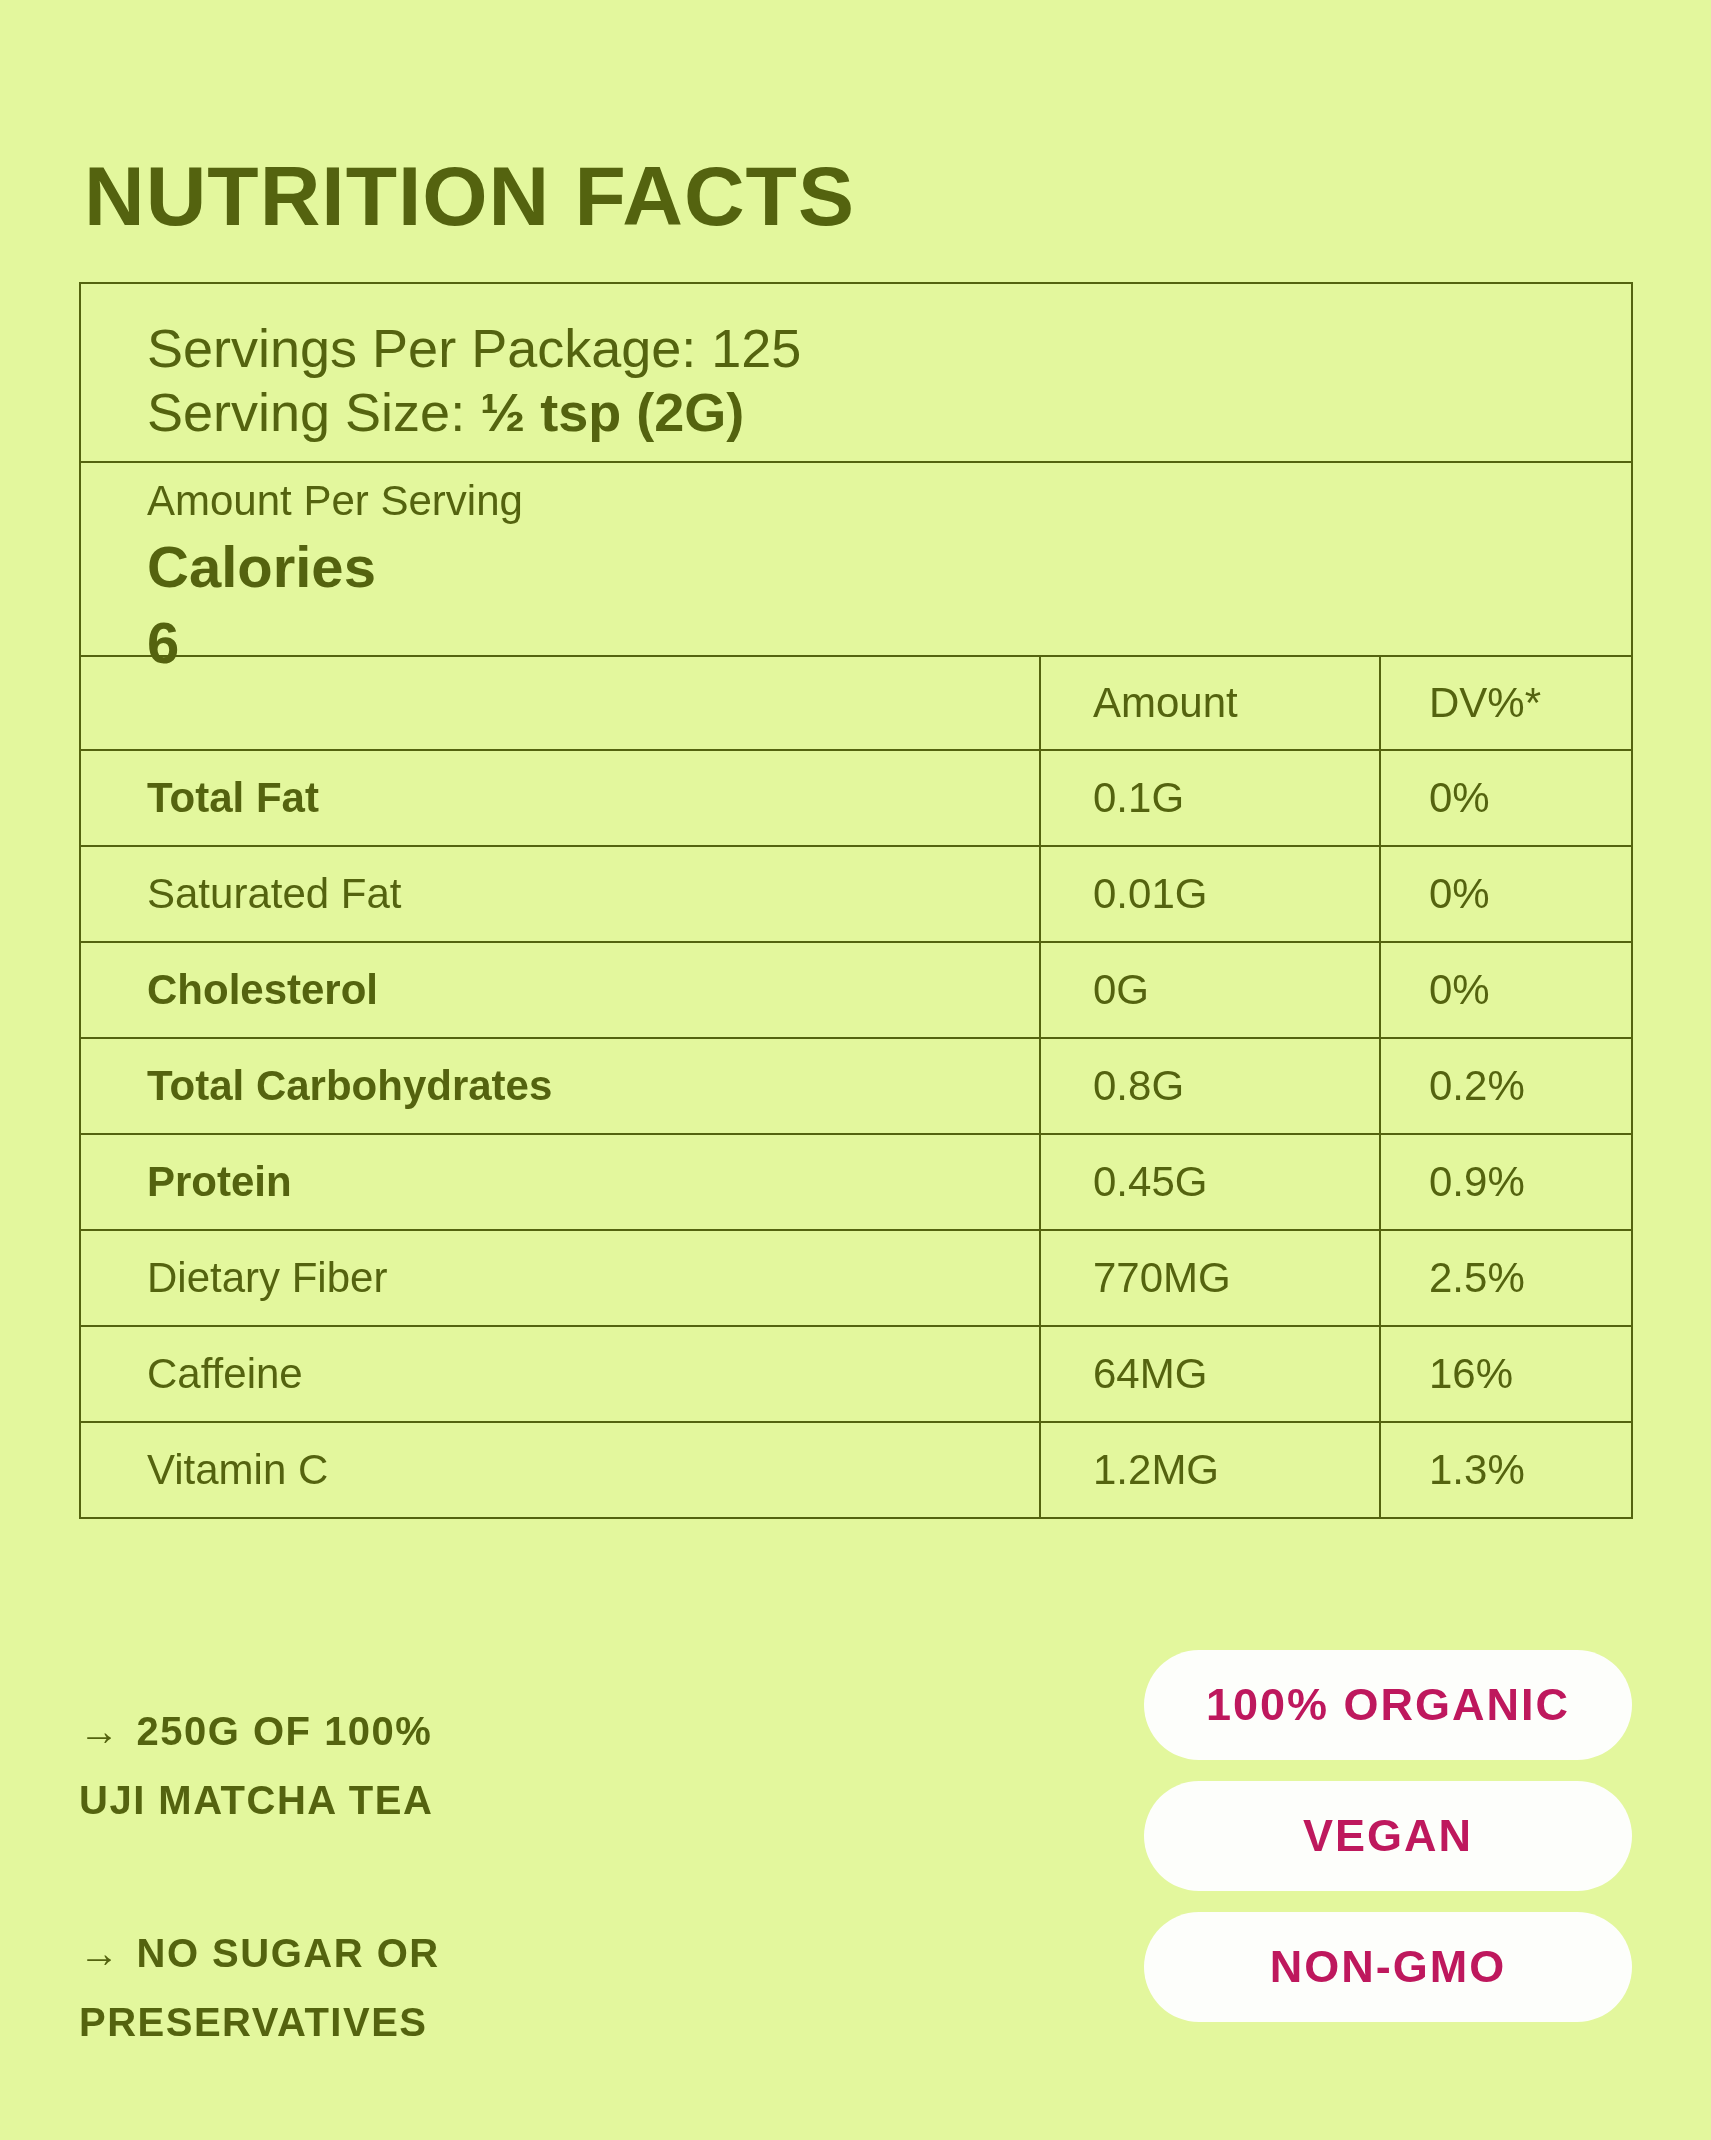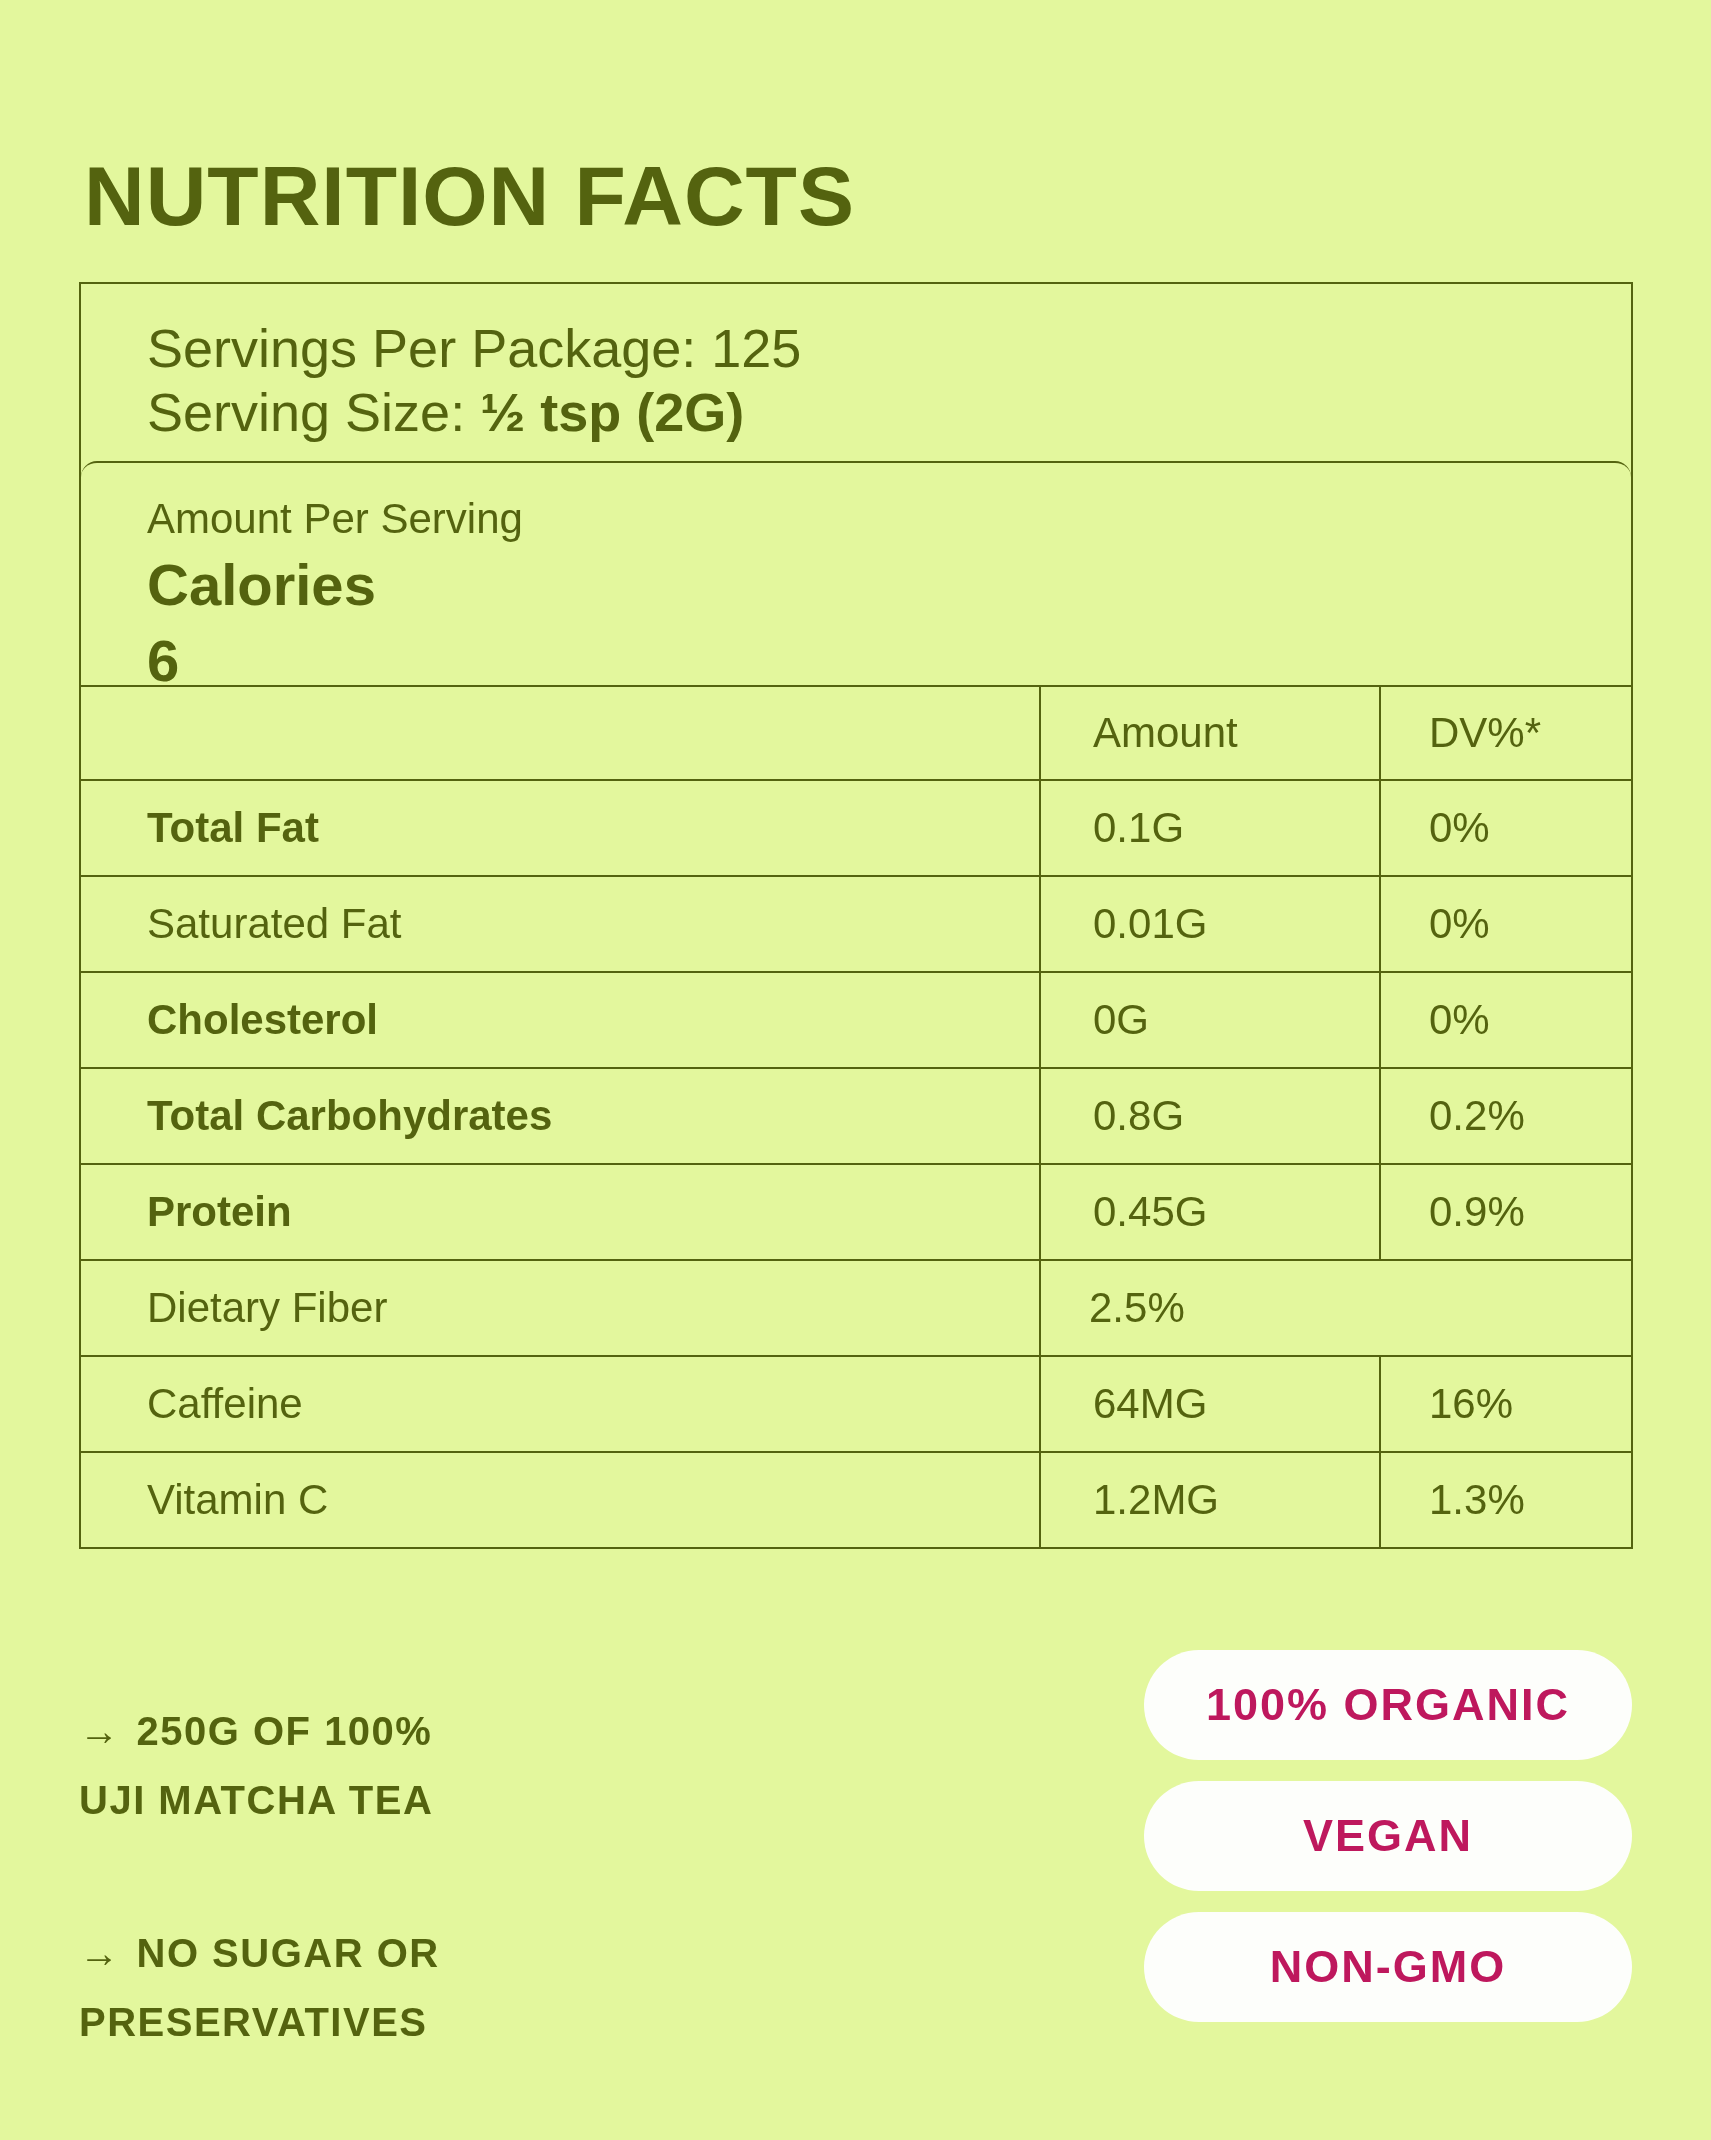--- a/index.html
+++ b/index.html
@@ -42,24 +42,23 @@
     box-sizing: border-box;
     height: 177px;
     padding: 32px 60px 0 66px;
     font-size: 54px;
     line-height: 64px;
   }
   .sec-serving .bold-part { font-weight: 700; }
 
   .sec-calories {
     box-sizing: border-box;
-    height: 224px;
+    height: 194px;
     border-top: 2.5px solid #54630f;
-    padding: 28px 60px 0 66px;
-    border-radius: 16px;
+    padding: 10px 60px 0 66px;
   }
   .amount-per-serving {
     font-size: 42px;
     line-height: 56px;
   }
   .calories-line {
     display: flex;
     justify-content: space-between;
     align-items: baseline;
     font-size: 58px;
@@ -187,20 +186,21 @@
       </div>
 
       <div class="grid-row">
         <div class="cell c1 bold">Protein</div>
         <div class="cell c2">0.45G</div>
         <div class="cell c3">0.9%</div>
       </div>
 
       <div class="grid-row">
         <div class="cell c1">Dietary Fiber</div>
+        <div class="cell c2">770MG</div>
         <div class="cell c3">2.5%</div>
       </div>
 
       <div class="grid-row">
         <div class="cell c1">Caffeine</div>
         <div class="cell c2">64MG</div>
         <div class="cell c3">16%</div>
       </div>
 
       <div class="grid-row">

